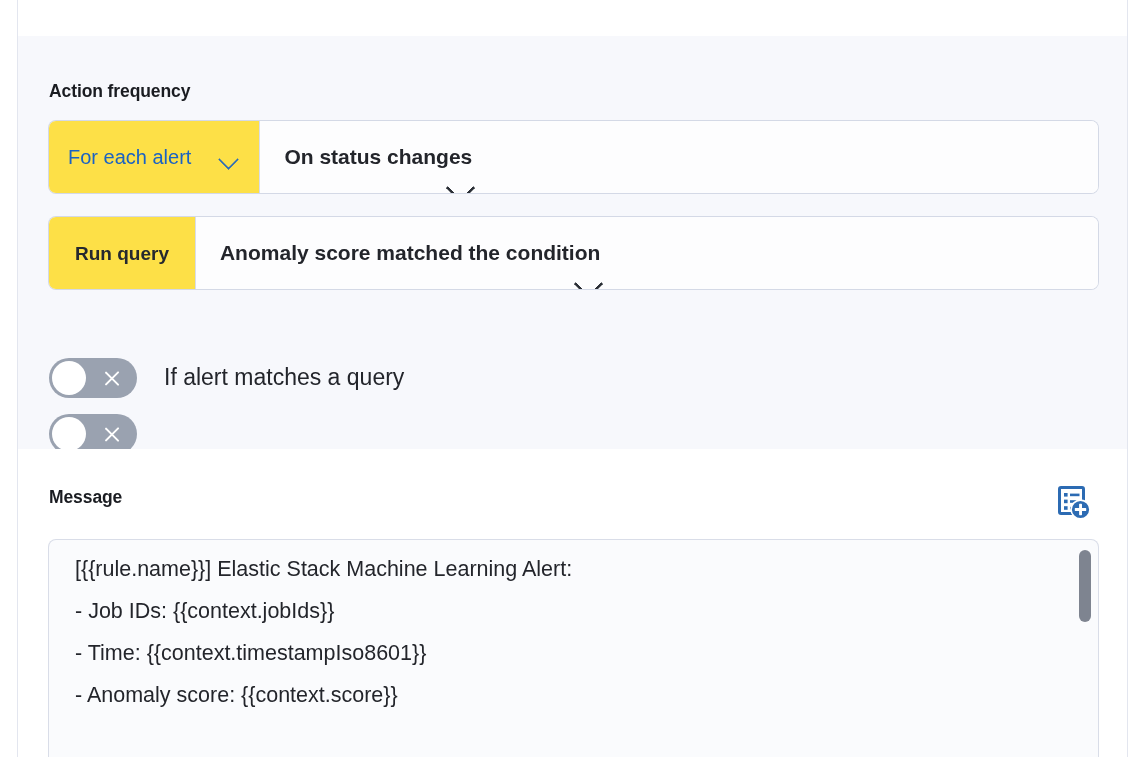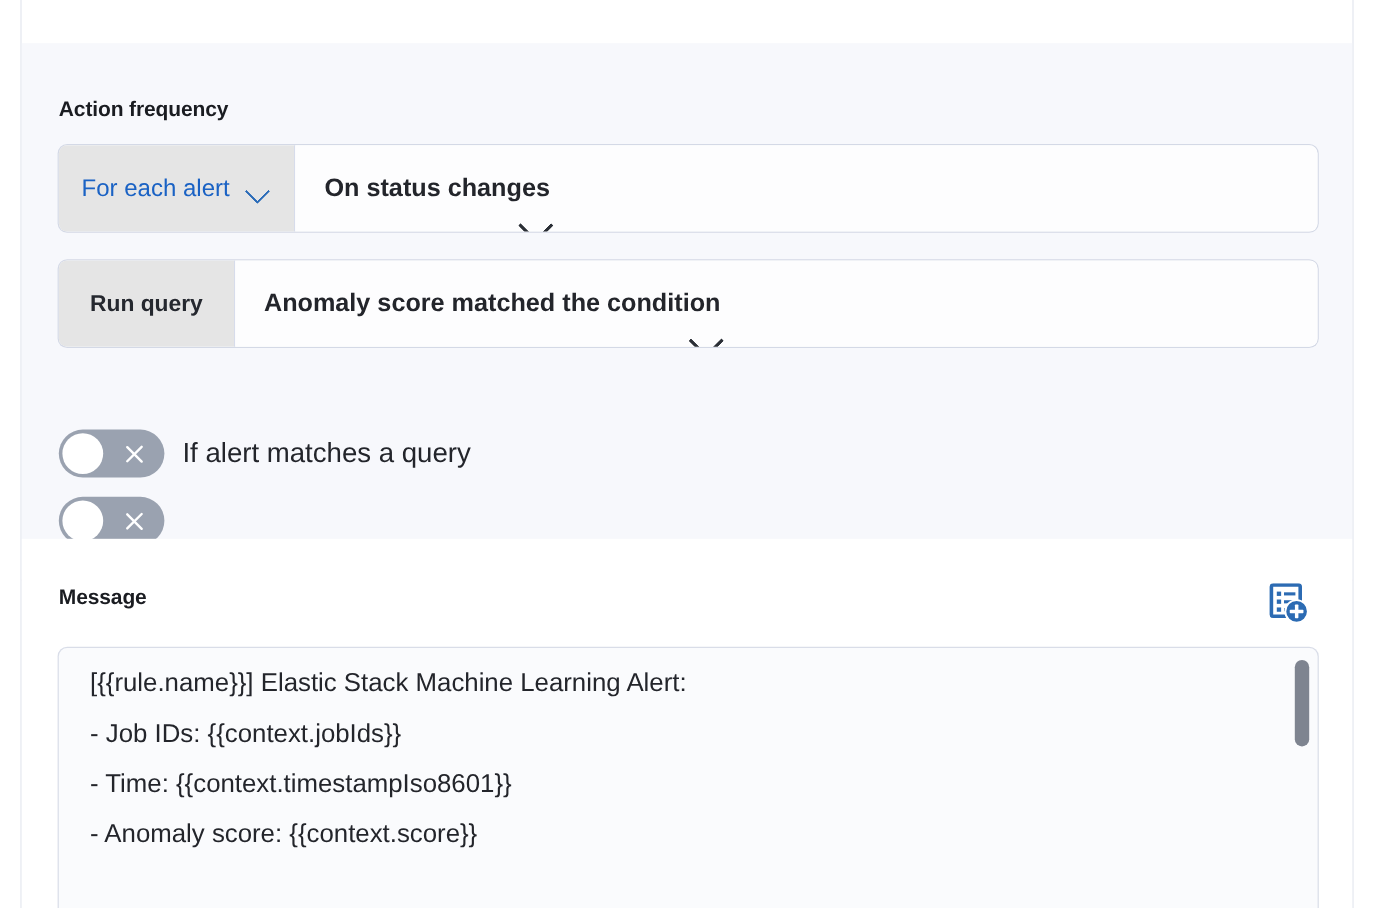--- a/index.html
+++ b/index.html
@@ -78,22 +78,22 @@
     background: #ffffff;
     box-shadow: 0 0 0 1px #d4d9e6;
     overflow: hidden;
   }
   .row-frequency { left: 31px; top: 85px; width: 1049px; }
   .row-runwhen   { left: 31px; top: 181px; width: 1049px; }
 
   .prepend {
     display: flex;
     align-items: center;
-    gap: 13px;
-    background: #e5e5e5;
+    gap: 27px;
+    background: #fde047;
     padding: 0 19px 0 19px;
     border-right: 1px solid #d7dceb;
     cursor: pointer;
     user-select: none;
     white-space: nowrap;
   }
   .prepend-text {
     font-size: 20px;
     line-height: 1;
   }
@@ -151,21 +151,21 @@
     height: 18px;
     border-right-width: 3px;
     border-bottom-width: 3px;
   }
 
   
   .toggle-row {
     position: absolute;
     display: flex;
     align-items: center;
-    gap: 15px;
+    gap: 27px;
   }
   .toggle-row-1 { left: 31px; top: 322px; }
   .toggle-row-2 { left: 31px; top: 378px; }
 
   .switch {
     position: relative;
     width: 88px;
     height: 40px;
     border-radius: 20px;
     background: #9aa2b0;

